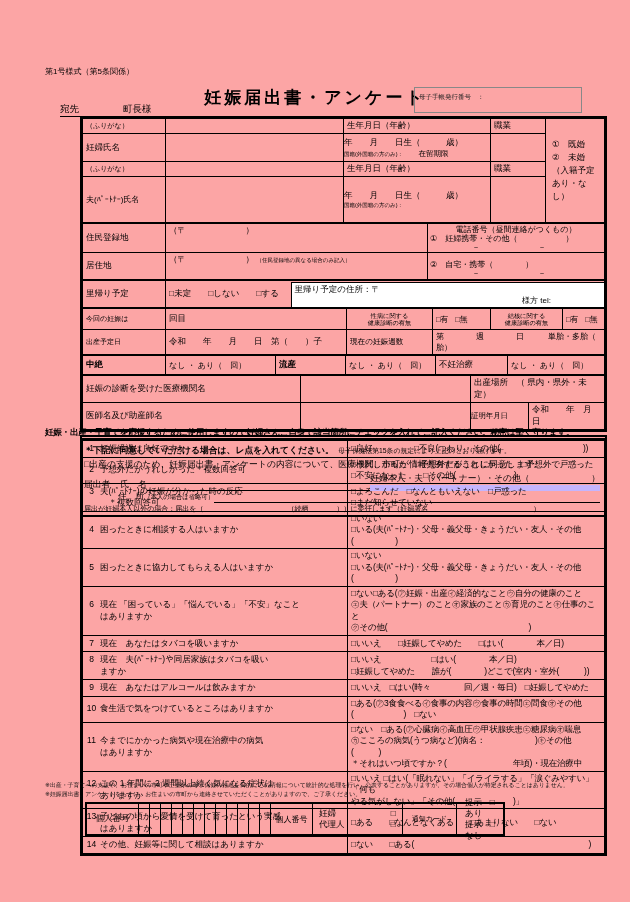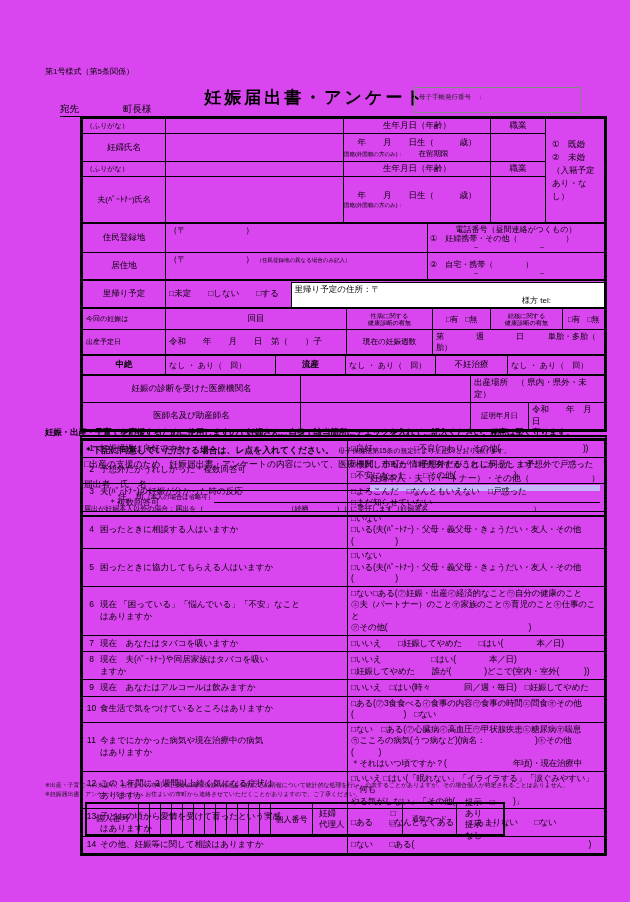--- a/index.html
+++ b/index.html
@@ -1,38 +1,38 @@
 <!DOCTYPE html>
 <html><head>
 <meta charset="utf-8">
 <style>
   * { margin:0; padding:0; box-sizing:border-box; }
   html,body { background:#e8e8e8; }
   .page {
-    position:relative; width:630px; height:902px; background:#d946ef;
+    position:relative; width:630px; height:902px; background:#fca5a5;
     font-family:"Liberation Sans","DejaVu Sans",sans-serif; color:#000;
     margin:0 auto; overflow:hidden;
   }
   .form-code { position:absolute; left:45px; top:66px; font-size:8px; }
   .title { position:absolute; left:0; right:0; top:86px; text-align:center;
     font-family:"Liberation Serif","DejaVu Serif",serif; font-weight:bold;
     font-size:17px; letter-spacing:3px; }
   .issue-box { position:absolute; left:414px; top:87px; width:168px; height:26px;
     border:1px solid #888; font-size:6.5px; padding:5px 4px; color:#222; }
   .addressee { position:absolute; left:60px; top:103px; width:158px;
     border-bottom:1px solid #000; font-size:9.5px; display:flex;text-align:center; }
   .addressee .to { margin-right:44px; }
 
   .content { position:absolute; left:80px; top:116px; width:527px; }
   .wide { position:absolute; left:45px; width:537px; }
 
   .boxed { border:2px solid #000; }
   table { width:100%; border-collapse:collapse; table-layout:fixed; }
   td { border:1px solid #000; font-size:8.5px; padding:1px 3px; vertical-align:middle; overflow:hidden; }
-  .ctr { text-align:center; }
+  .ctr { }
   .tiny { font-size:5.5px; }
   .small { font-size:7px; }
   .pre { white-space:pre-line; }
   .dotb { border-bottom:1px dotted #666; }
   .dotr { border-right:1px dotted #666; }
 
   .marital { font-size:8.5px; line-height:13px; padding-left:6px; }
   .phone-hd { text-align:center; font-size:8px; line-height:9px; }
   .phone-ln { font-size:8px; line-height:10px; }
   .dash { text-align:center; font-size:8px; line-height:8px; letter-spacing:14px; }

